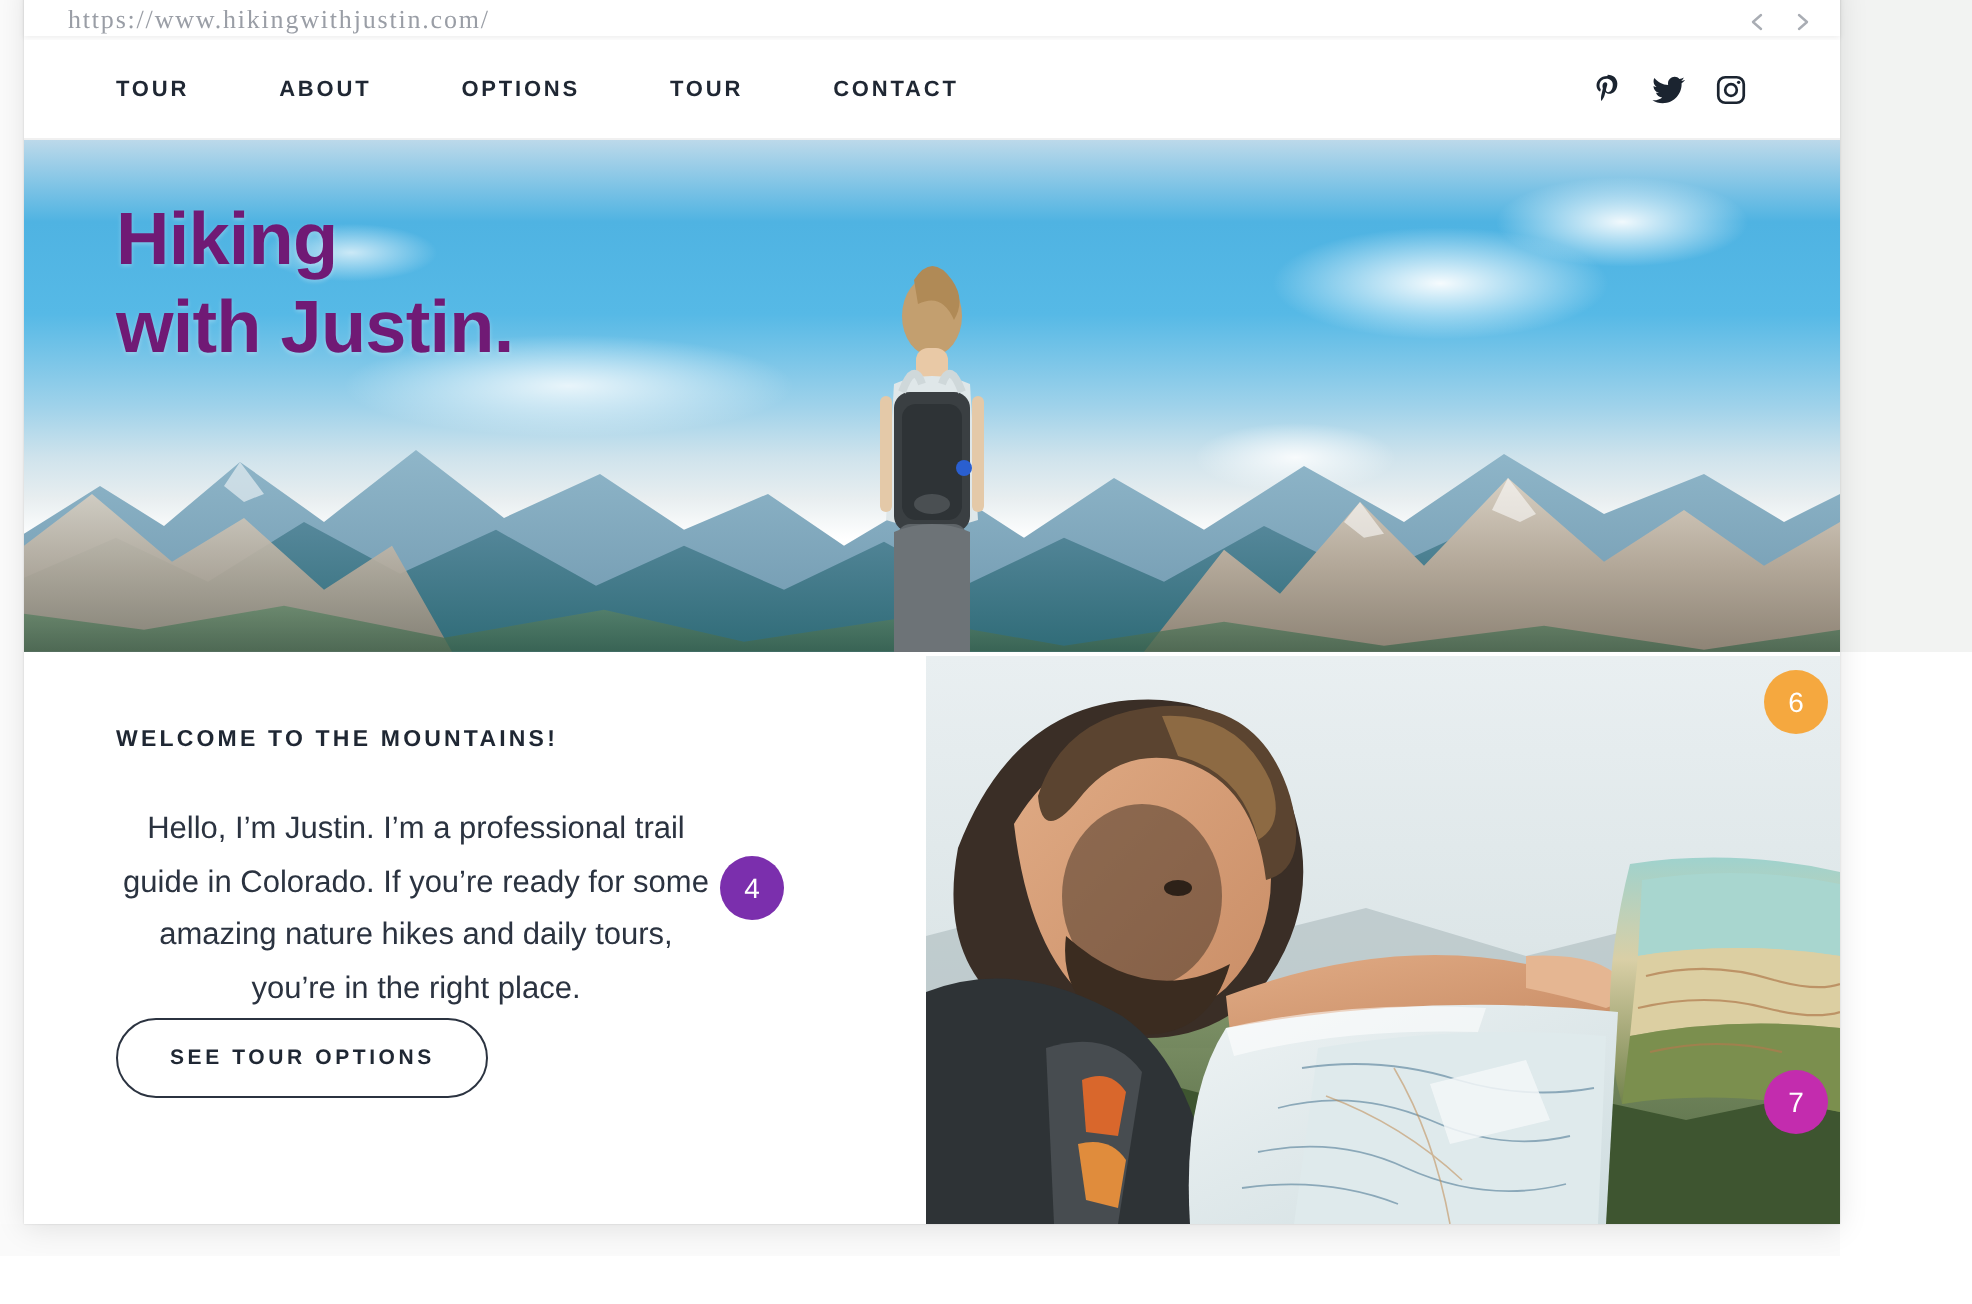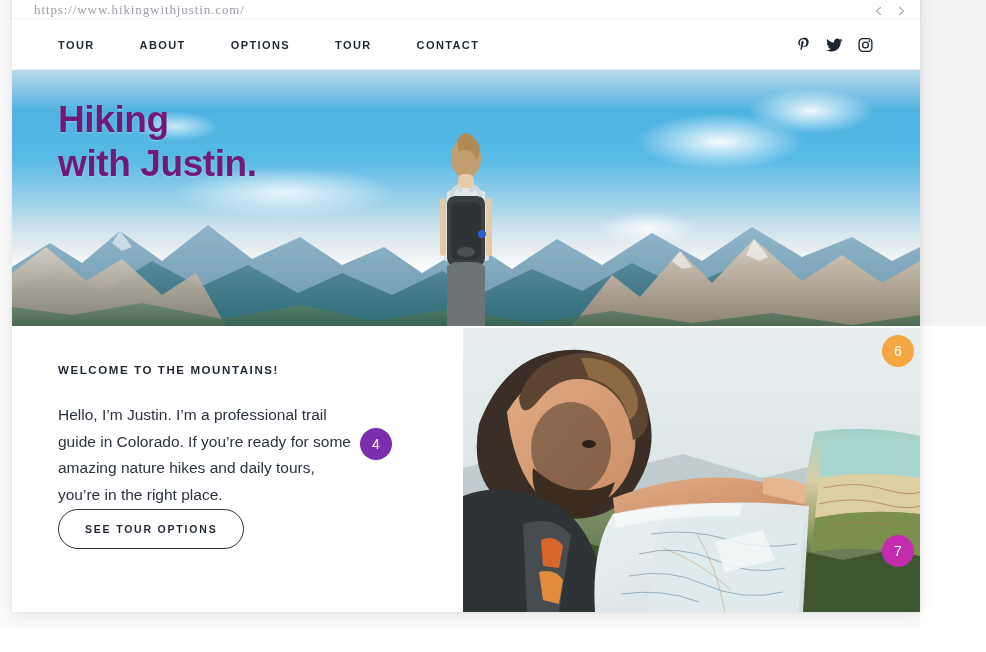--- a/index.html
+++ b/index.html
@@ -209,20 +209,21 @@
     font-weight: bold;
     letter-spacing: 1.6px;
     color: #1f2733;
     margin-bottom: 26px;
   }
   .intro-body {
     font-size: 15.5px;
     line-height: 1.72;
     color: #2b3340;
     max-width: 300px;
+    text-align: center;
   }
   .tour-button {
     display: inline-block;
     padding: 13px 26px;
     border: 1px solid #2b3340;
     border-radius: 30px;
     background: transparent;
     font-family: "Liberation Sans", sans-serif;
     font-size: 10.5px;
     font-weight: bold;

